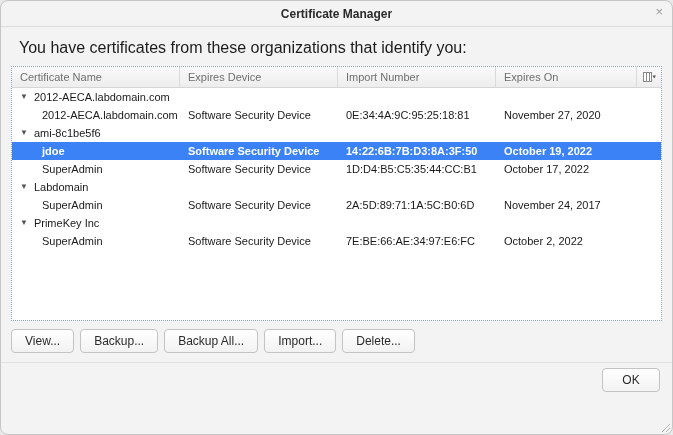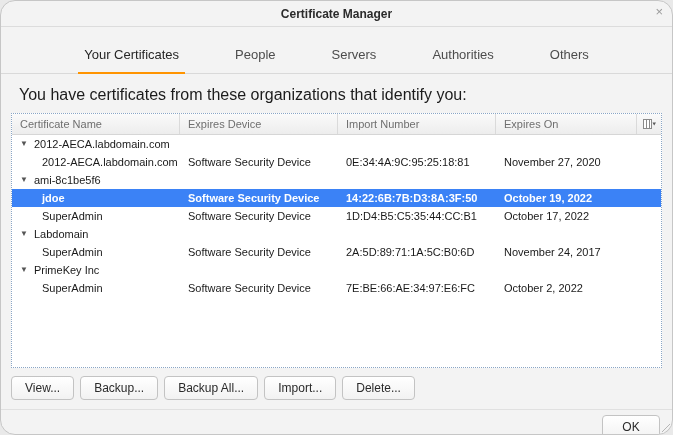--- a/index.html
+++ b/index.html
@@ -5,21 +5,21 @@
   * { box-sizing: border-box; }
   html, body { margin: 0; padding: 0; }
   body {
     width: 673px; height: 435px;
     font-family: "Liberation Sans", sans-serif;
     font-size: 12px; color: #222;
     background: #e9e9e9;
   }
   .dialog {
     position: relative; width: 673px; height: 435px;
-    background: #f3f3f3; border: 1px solid #c6c6c6; border-radius: 15px;
+    background: #f3f3f3; border: 1px solid #c6c6c6; border-radius: 8px;
     overflow: hidden; display: flex; flex-direction: column;
   }
   .titlebar {
     position: relative; flex: 0 0 26px;
     border-bottom: 1px solid #dcdcdc;
     display: flex; align-items: center; justify-content: center;
   }
   .title { font-weight: bold; font-size: 12px; color: #2b2b2b; }
   .close-x {
     position: absolute; right: 9px; top: 4px;
@@ -79,27 +79,20 @@
 </head>
 <body>
 
 <div class="dialog">
 
   <div class="titlebar">
     <span class="title">Certificate Manager</span>
     <span class="close-x">×</span>
   </div>
 
-  <div class="tabs">
-    <div class="tab active">Your Certificates</div>
-    <div class="tab">People</div>
-    <div class="tab">Servers</div>
-    <div class="tab">Authorities</div>
-    <div class="tab">Others</div>
-  </div>
 
   <div class="desc">You have certificates from these organizations that identify you:</div>
 
   <div class="table">
     <div class="thead">
       <div class="th col-name">Certificate Name</div>
       <div class="th col-device">Expires Device</div>
       <div class="th col-serial">Import Number</div>
       <div class="th col-expires">Expires On</div>
       <div class="th col-picker">

